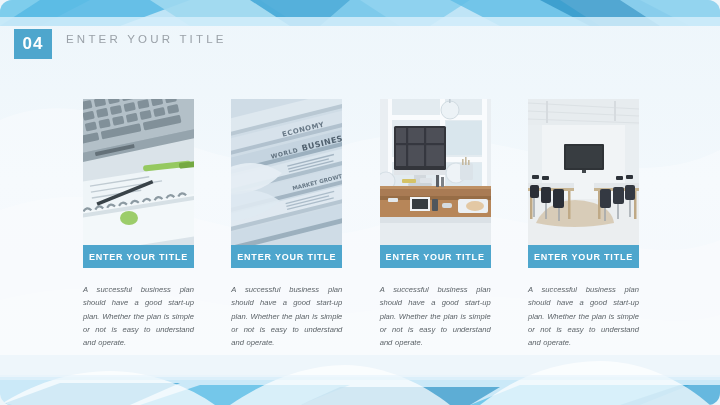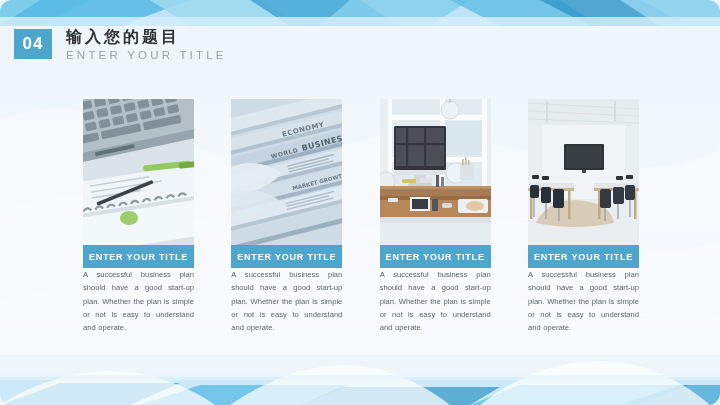--- a/index.html
+++ b/index.html
@@ -43,24 +43,25 @@
     width:111px;height:146px;position:relative;overflow:hidden;
     background:#c9d4dc;
   }
   .bar{
     width:111px;height:23px;background:#4ea6cd;
     display:flex;align-items:center;justify-content:center;
     color:#ffffff;font-size:9px;font-weight:bold;letter-spacing:0.8px;
     white-space:nowrap;
   }
   .body-text{
-    width:111px;
+    margin-top:15px;width:111px;
     font-size:7.6px;line-height:1.75;color:#5c6368;
     text-align:justify;text-align-last:left;
     word-spacing:0.5px;
+    font-style:italic;
   }
 
   
   .scene{width:100%;height:100%;display:block;}
 </style>
 </head>
 <body>
 
 <div id="slide">
 
@@ -97,21 +98,20 @@
       <path d="M0,50 C30,30 70,16 110,16 C150,16 190,32 215,50 Z" fill="#ffffff" opacity="0.72"></path>
       <path d="M230,50 C265,26 305,10 345,10 C385,10 425,30 450,50 Z" fill="#ffffff" opacity="0.72"></path>
       <path d="M480,50 C515,22 555,6 600,6 C645,6 685,28 710,50 Z" fill="#ffffff" opacity="0.72"></path>
       <rect x="0" y="20" width="720" height="5" fill="#e6f4fc" opacity="0.6"></rect>
     </svg>
   </div>
 
   <div class="header">
     <div class="num-badge">04</div>
     <div class="header-text">
-      <div class="title-cn">输入您的题目</div>
       <div class="title-en">ENTER YOUR TITLE</div>
     </div>
   </div>
 
   <div class="cards">
 
     <div class="card">
       <div class="photo">
         <svg class="scene" viewBox="0 0 111 146" preserveAspectRatio="xMidYMid slice">
           <rect x="0" y="0" width="111" height="146" fill="#e3e8ec"></rect>

